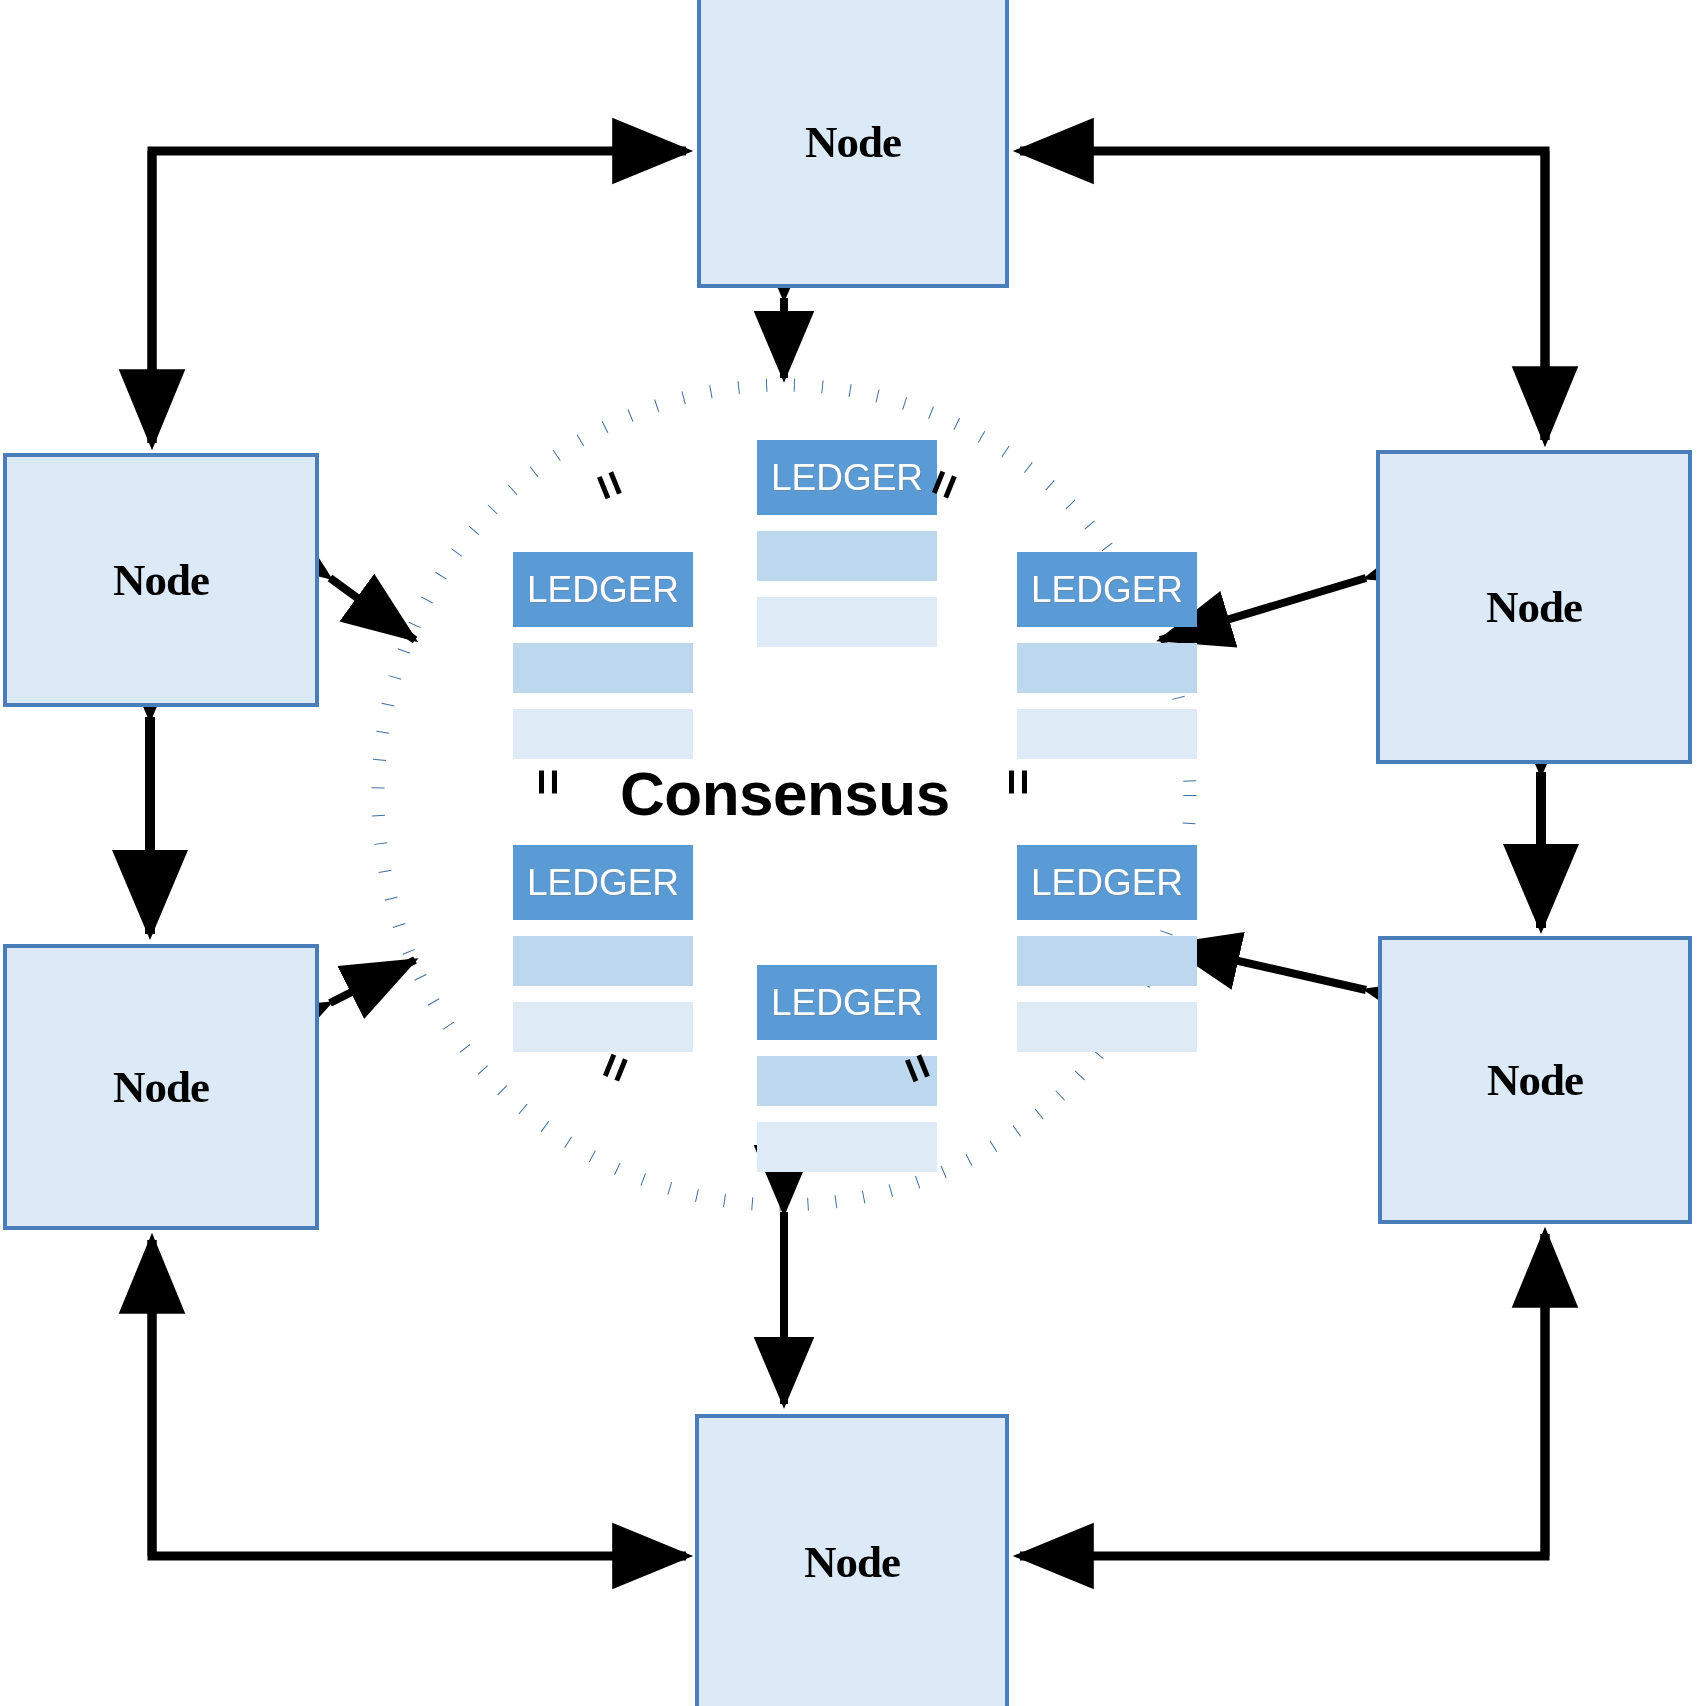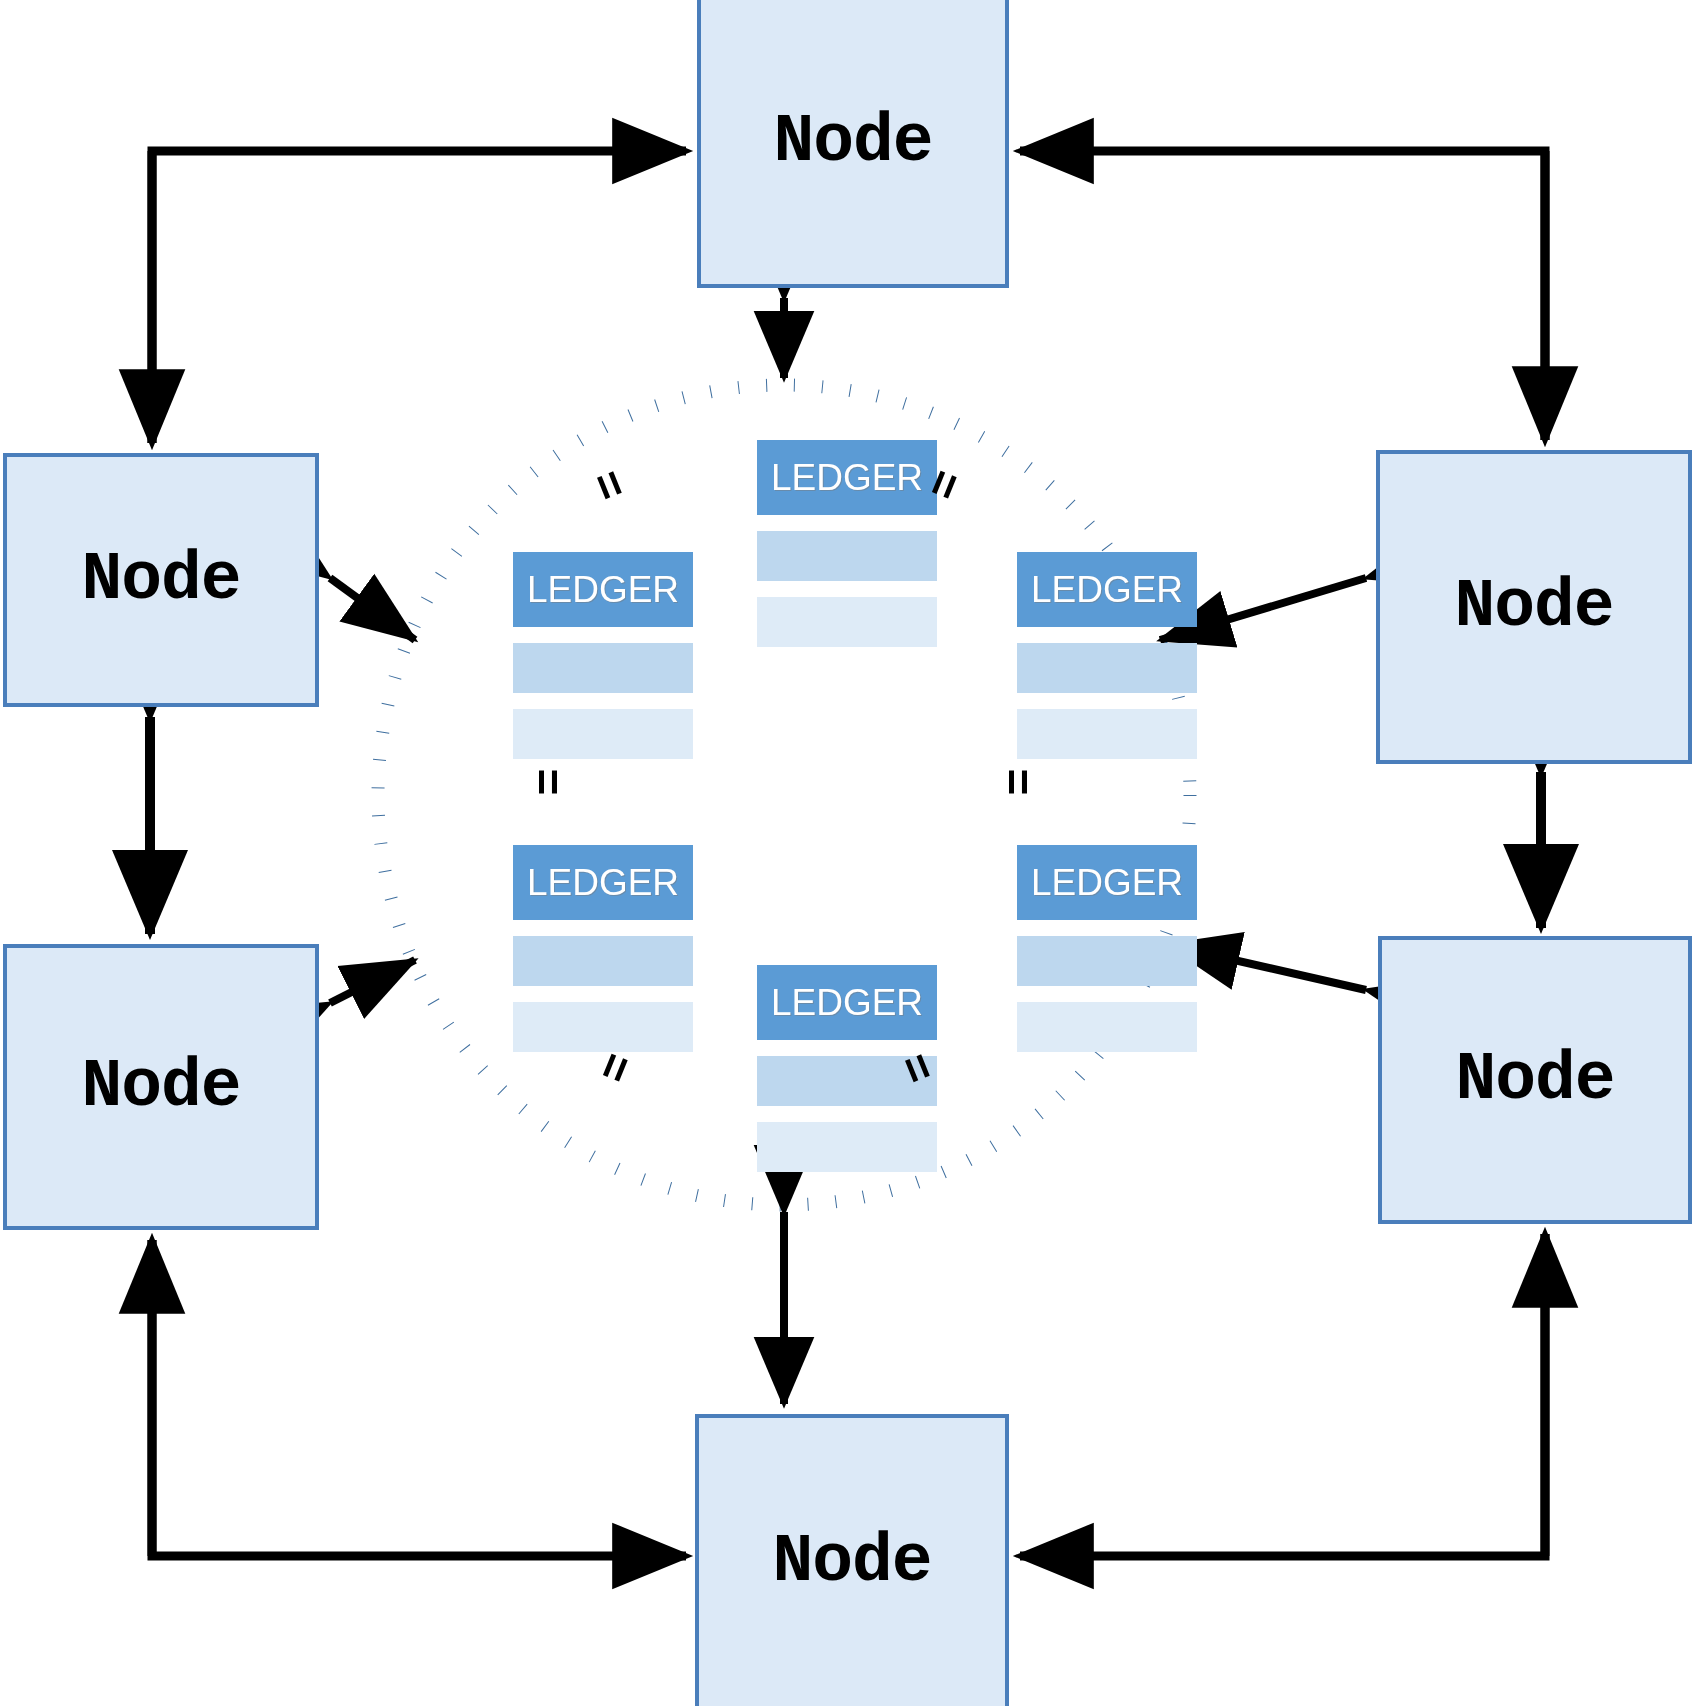--- a/index.html
+++ b/index.html
@@ -27,23 +27,23 @@
   .node-box {
     position: absolute;
     background: #dce9f7;
     border: 4px solid #4a7ebb;
     box-sizing: border-box;
     display: flex;
     align-items: center;
     justify-content: center;
   }
   .node-label {
-    font-family: Liberation Mono, monospace;
+    font-family: Liberation Serif, serif;
     font-weight: bold;
-    font-size: 68px;
+    font-size: 45px;
     color: #000000;
     letter-spacing: -1px;
     line-height: 1;
   }
   .ledger {
     position: absolute;
     width: 180px;
   }
   .ledger-header {
     height: 75px;
@@ -198,14 +198,15 @@
     <div class="ledger-row light"></div>
   </div>
 
   <div class="eq" style="left:590px; top:465px; transform:rotate(68deg);">=</div>
   <div class="eq" style="left:925px; top:465px; transform:rotate(112deg);">=</div>
   <div class="eq" style="left:528px; top:762px; transform:rotate(90deg);">=</div>
   <div class="eq" style="left:998px; top:762px; transform:rotate(90deg);">=</div>
   <div class="eq" style="left:596px; top:1048px; transform:rotate(112deg);">=</div>
   <div class="eq" style="left:898px; top:1048px; transform:rotate(68deg);">=</div>
 
+  <div class="consensus-text" style="left:620px; top:758px;">Consensus</div>
 
 </div>
 
 </body></html>

